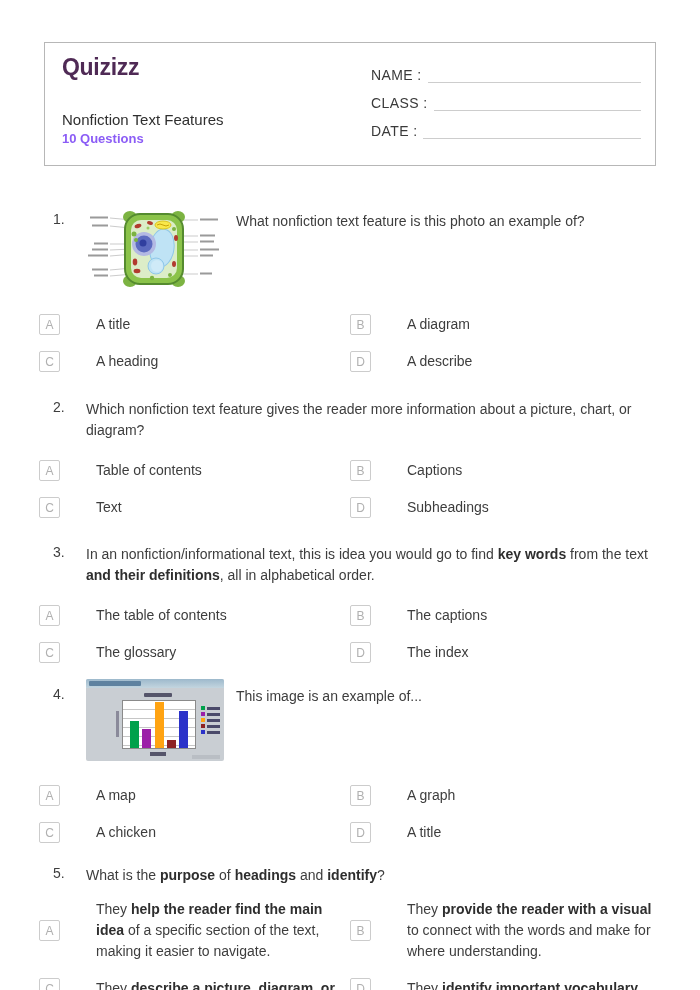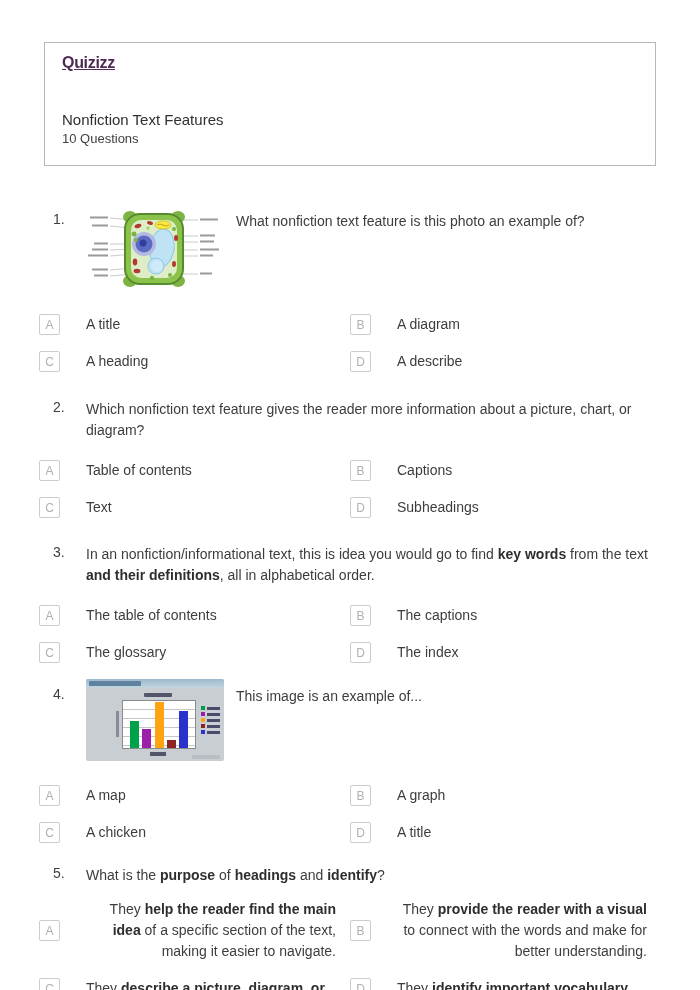--- a/index.html
+++ b/index.html
@@ -1,42 +1,42 @@
 <!DOCTYPE html>
 <html><head>
 <meta charset="utf-8">
 <style>
   html,body{margin:0;padding:0;}
   body{width:700px;height:990px;background:#fff;overflow:hidden;position:relative;
        font-family:"Liberation Sans",sans-serif;color:#3d3d3d;}
   .header-box{position:absolute;left:44px;top:42px;width:612px;height:124px;
               border:1px solid #b7b7b7;box-sizing:border-box;background:#fff;}
-  .logo{position:absolute;left:17px;top:11px;font-size:16px;font-weight:800;
-        color:#4f2a55;letter-spacing:-0.3px;text-decoration:underline;}
+  .logo{position:absolute;left:17px;top:11px;font-size:23px;font-weight:800;
+        color:#4f2a55;letter-spacing:-0.3px;}
   .hb-title{position:absolute;left:17px;top:68px;font-size:15px;color:#2f2f2f;}
-  .hb-sub{position:absolute;left:17px;top:88px;font-size:13px;color:#404040;}
+  .hb-sub{position:absolute;left:17px;top:88px;font-size:13px;color:#8b5cf6;font-weight:bold;}
   .fields{position:absolute;left:326px;top:12px;right:14px;}
   .field-row{display:flex;align-items:flex-end;height:28px;}
   .field-label{font-size:14px;color:#3a3a3a;letter-spacing:0.4px;flex:none;}
   .field-line{flex:1;border-bottom:1px solid #cdcdcd;margin-left:6px;height:20px;}
 
   .content{position:absolute;left:39px;top:168px;width:620px;}
   .q-head{display:flex;align-items:flex-start;}
   .q-num{width:47px;padding-left:14px;box-sizing:border-box;font-size:14px;flex:none;}
   .q-text{flex:1;font-size:14px;line-height:21px;}
   .q-head.with-image .q-num,.q-head.with-image .q-text{padding-top:7px;}
   .b{font-weight:bold;color:#2e2e2e;}
   .q-image{flex:none;margin-right:12px;}
 
   .options{display:grid;grid-template-columns:311px 1fr;row-gap:16px;}
   .option{display:flex;align-items:center;}
   .letter-box{width:21px;height:21px;box-sizing:border-box;border:1px solid #cccccc;
               border-radius:2px;color:#b0b0b0;font-size:12px;flex:none;
               display:flex;align-items:center;justify-content:center;}
-  .option-text{margin-left:26px;font-size:14px;line-height:21px;text-align:right;}
+  .option-text{margin-left:36px;font-size:14px;line-height:21px;}
   .options.tall .option-text{max-width:250px;}
 
   .m-q1{margin-top:36px;} .o-q1{margin-top:14px;}
   .m-q2{margin-top:27px;} .o-q2{margin-top:19px;}
   .m-q3{margin-top:26px;} .o-q3{margin-top:19px;}
   .m-q4{margin-top:16px;} .o-q4{margin-top:24px;}
   .m-q5{margin-top:22px;} .o-q5{margin-top:13px;}
 
   
   .chart-img{width:138px;height:82px;background:#c9ced3;border-radius:2px;
@@ -61,20 +61,34 @@
   .x-label{position:absolute;left:64px;bottom:5px;width:16px;height:4px;background:#55556a;}
   .watermark{position:absolute;right:4px;bottom:2px;width:28px;height:4px;background:#b9bec4;}
 </style>
 </head>
 <body>
 
 <div class="header-box">
   <div class="logo">Quizizz</div>
   <div class="hb-title">Nonfiction Text Features</div>
   <div class="hb-sub">10 Questions</div>
+  <div class="fields">
+    <div class="field-row">
+      <span class="field-label">NAME :</span>
+      <span class="field-line"></span>
+    </div>
+    <div class="field-row">
+      <span class="field-label">CLASS :</span>
+      <span class="field-line"></span>
+    </div>
+    <div class="field-row">
+      <span class="field-label">DATE :</span>
+      <span class="field-line"></span>
+    </div>
+  </div>
 </div>
 
 <div class="content">
 
   <section>
     <div class="q-head with-image m-q1">
       <div class="q-num">1.</div>
       <div class="q-image">
         <svg width="138" height="92" viewBox="0 0 138 92">
           <g stroke="#b5b5b5" stroke-width="0.7">
@@ -287,21 +301,21 @@
       <div class="q-num">5.</div>
       <div class="q-text"><span>What is the </span><span class="b">purpose</span><span> of </span><span class="b">headings</span><span> and </span><span class="b">identify</span><span>?</span></div>
     </div>
     <div class="options tall o-q5">
       <div class="option">
         <span class="letter-box">A</span>
         <span class="option-text"><span>They </span><span class="b">help the reader find the main idea</span><span> of a specific section of the text, making it easier to navigate.</span></span>
       </div>
       <div class="option">
         <span class="letter-box">B</span>
-        <span class="option-text"><span>They </span><span class="b">provide the reader with a visual</span><span> to connect with the words and make for better understanding.</span></span>
+        <span class="option-text"><span>They </span><span class="b">provide the reader with a visual</span><span> to connect with the words and make for where understanding.</span></span>
       </div>
       <div class="option">
         <span class="letter-box">C</span>
         <span class="option-text"><span>They </span><span class="b">describe a picture, diagram, or</span></span>
       </div>
       <div class="option">
         <span class="letter-box">D</span>
         <span class="option-text"><span>They </span><span class="b">identify important vocabulary</span></span>
       </div>
     </div>

